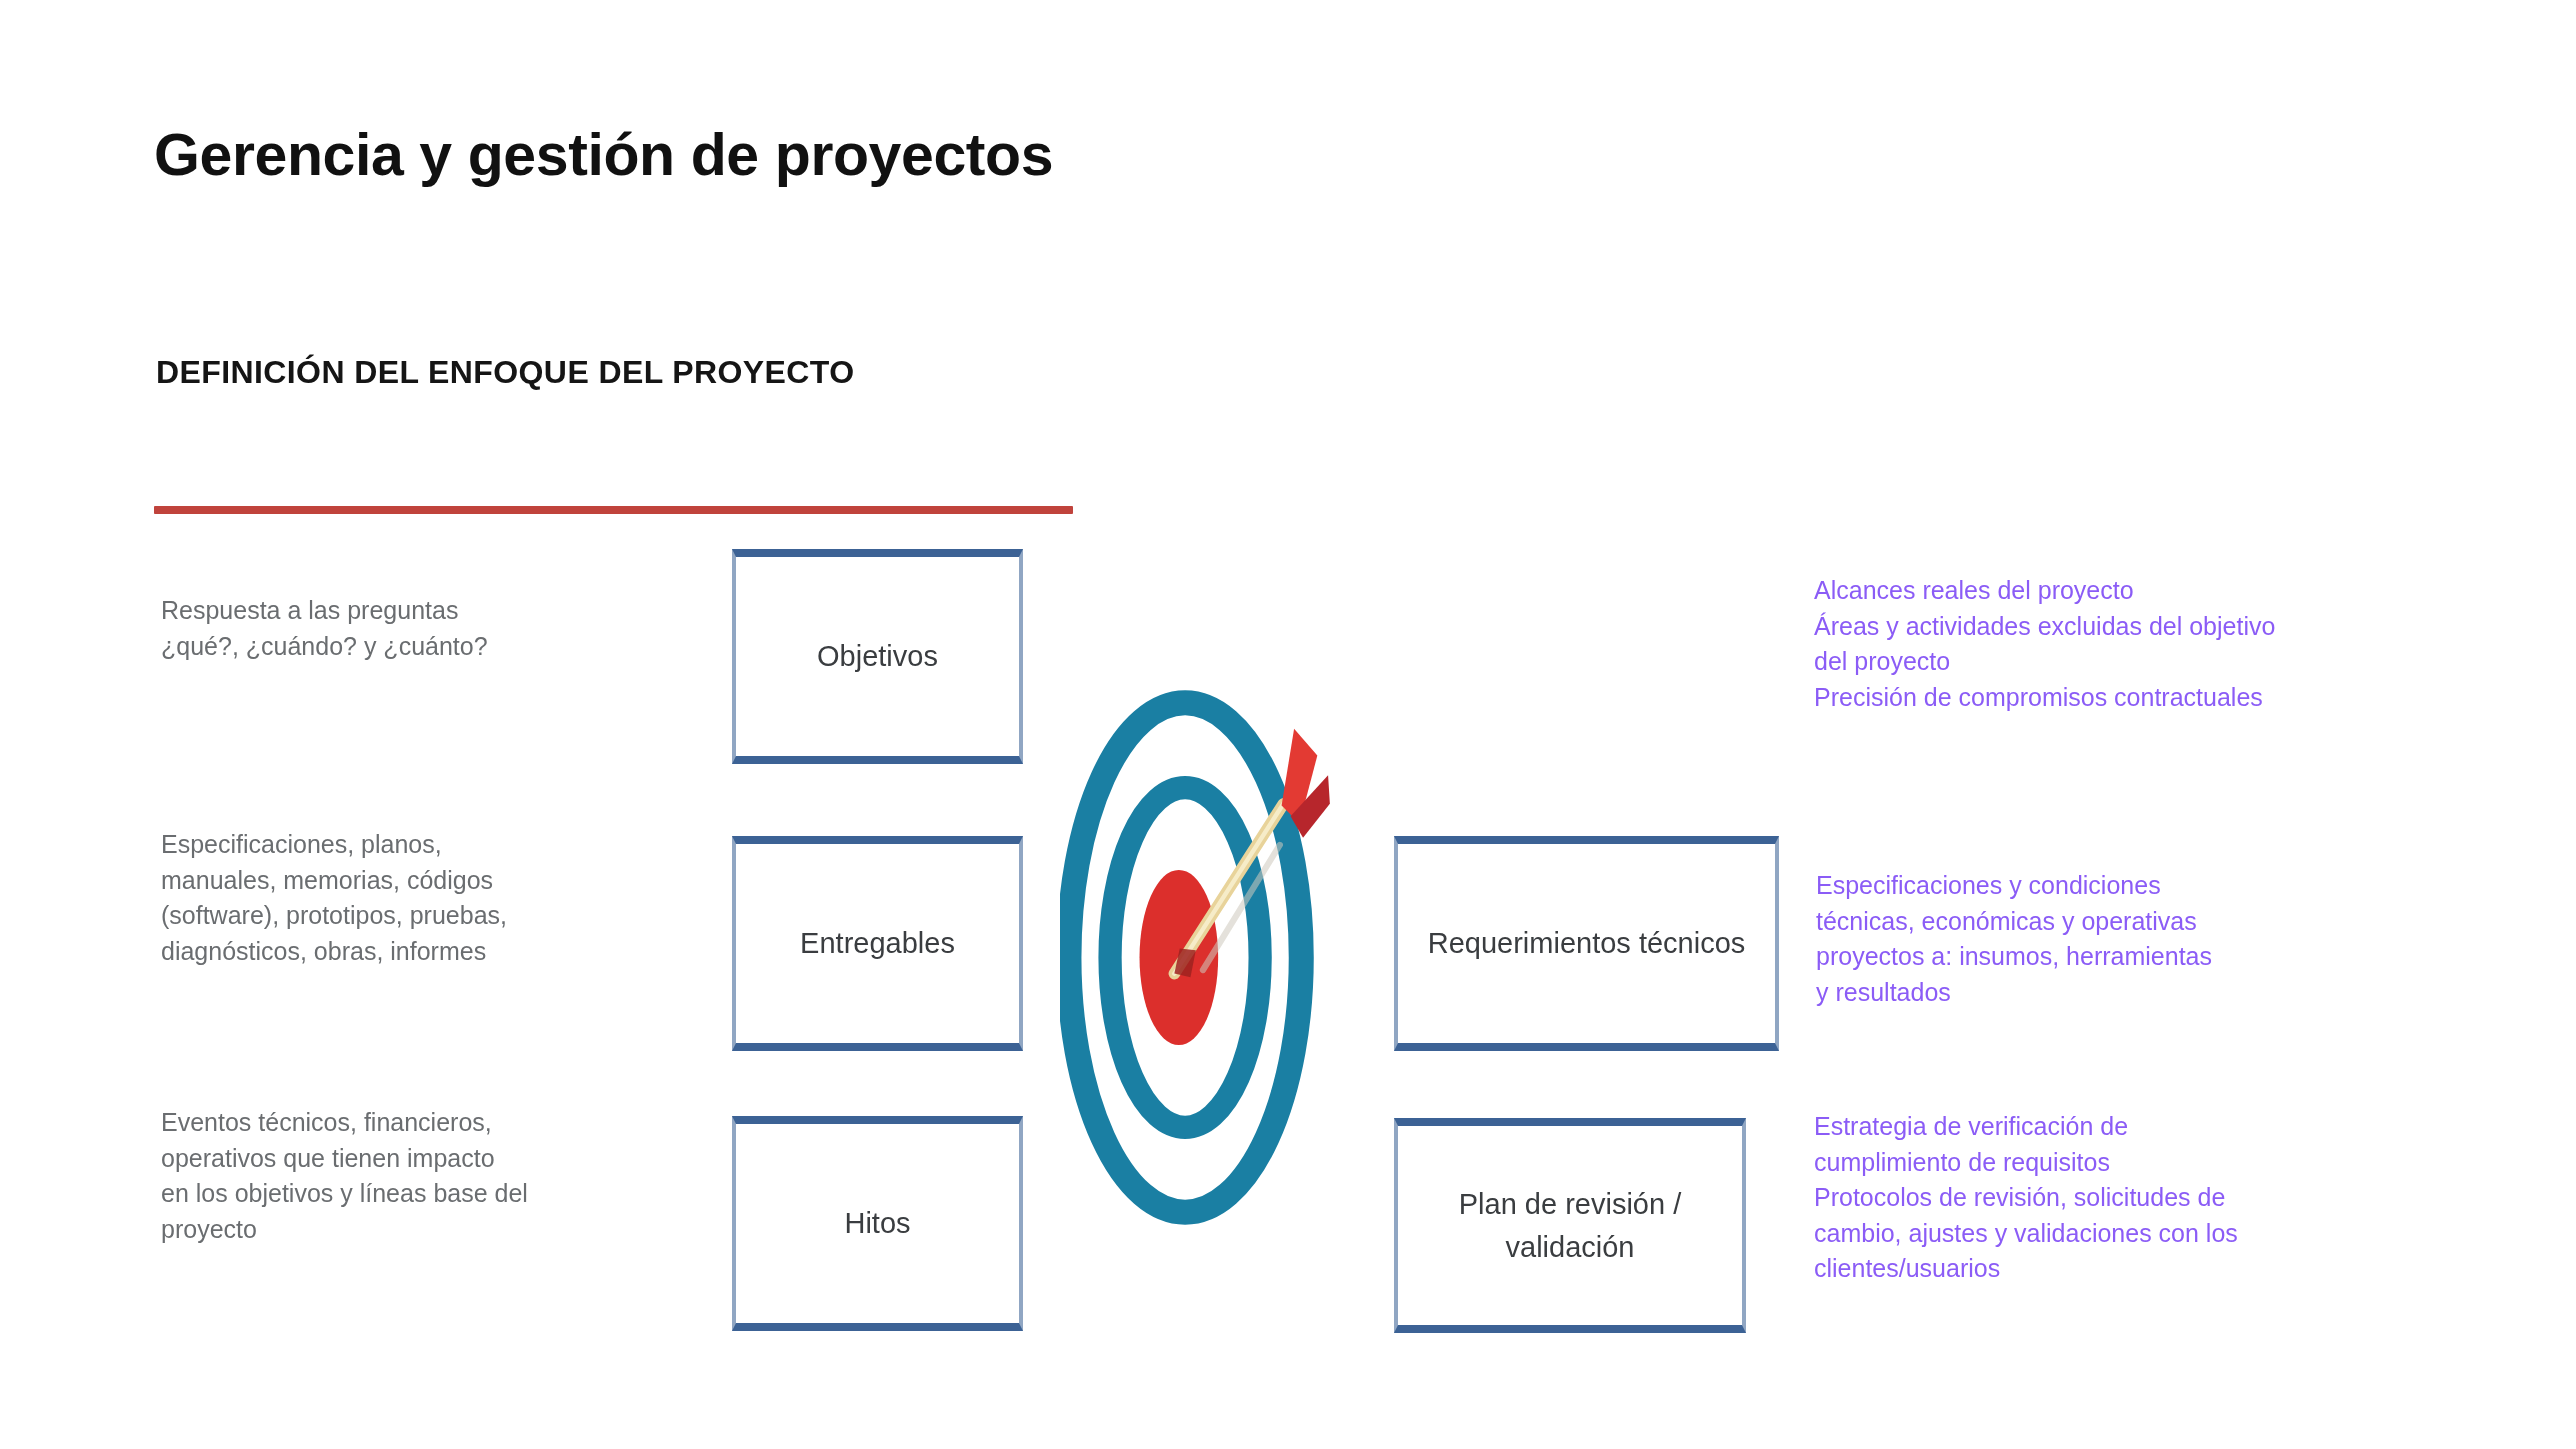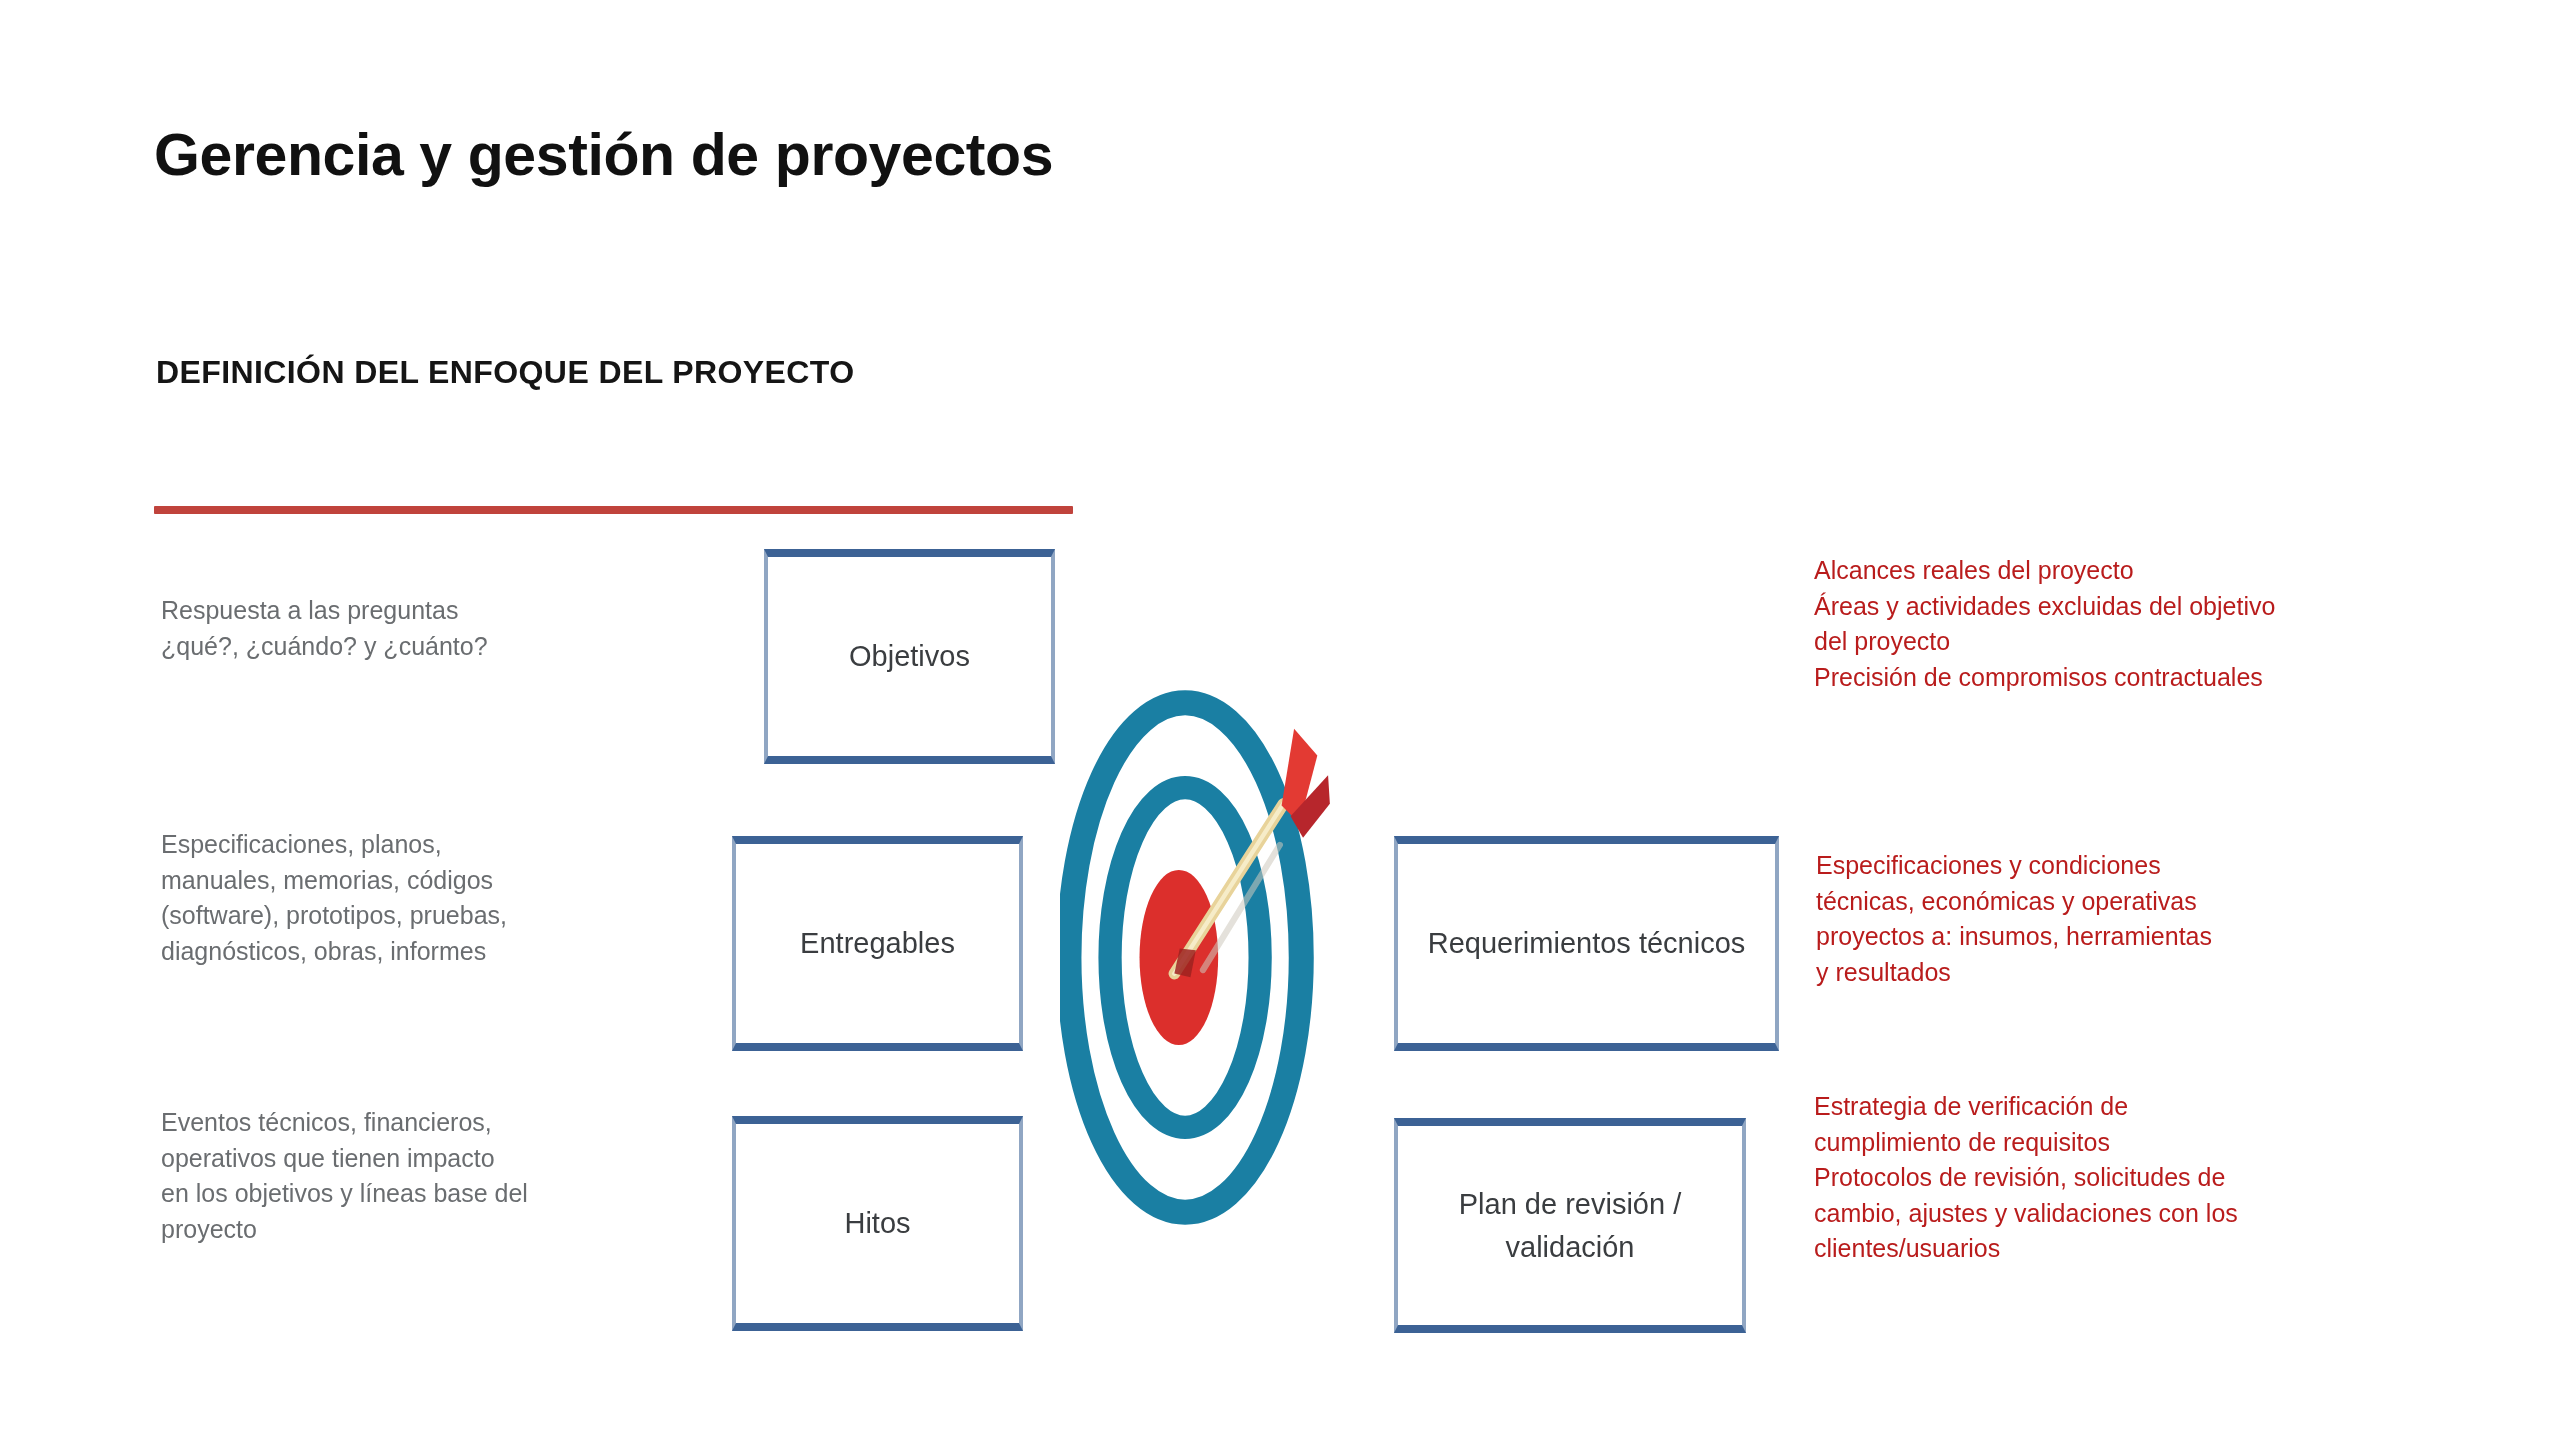--- a/index.html
+++ b/index.html
@@ -57,21 +57,21 @@
 
   
   .desc {
     position: absolute;
     font-size: 25px;
     line-height: 1.42;
     color: #6a6d70;
     white-space: pre-line;
   }
   .desc.left { text-align: left; }
-  .desc.right { color: #b91c1c; }
+  .desc.right { color: #8b5cf6; margin-top: 20px; }
 
   
   .box {
     position: absolute;
     background: #ffffff;
     box-sizing: border-box;
     border-left: 4.5px solid #90a6c3;
     border-right: 4.5px solid #90a6c3;
     border-top: 8px solid #3c6295;
     border-bottom: 8px solid #3c6295;
@@ -124,21 +124,21 @@
   <div class="desc left" style="left:161px; top:827px; width:555px;">Especificaciones, planos,
 manuales, memorias, códigos
 (software), prototipos, pruebas,
 diagnósticos, obras, informes</div>
 
   <div class="desc left" style="left:161px; top:1105px; width:555px;">Eventos técnicos, financieros,
 operativos que tienen impacto
 en los objetivos y líneas base del
 proyecto</div>
 
-  <div class="box" style="left:732px; top:549px; width:291px; height:215px;margin-left:32px;">
+  <div class="box" style="left:732px; top:549px; width:291px; height:215px;">
     <span class="box-label">Objetivos</span>
   </div>
 
   <div class="box" style="left:732px; top:836px; width:291px; height:215px;">
     <span class="box-label">Entregables</span>
   </div>
 
   <div class="box" style="left:732px; top:1116px; width:291px; height:215px;">
     <span class="box-label">Hitos</span>
   </div>

